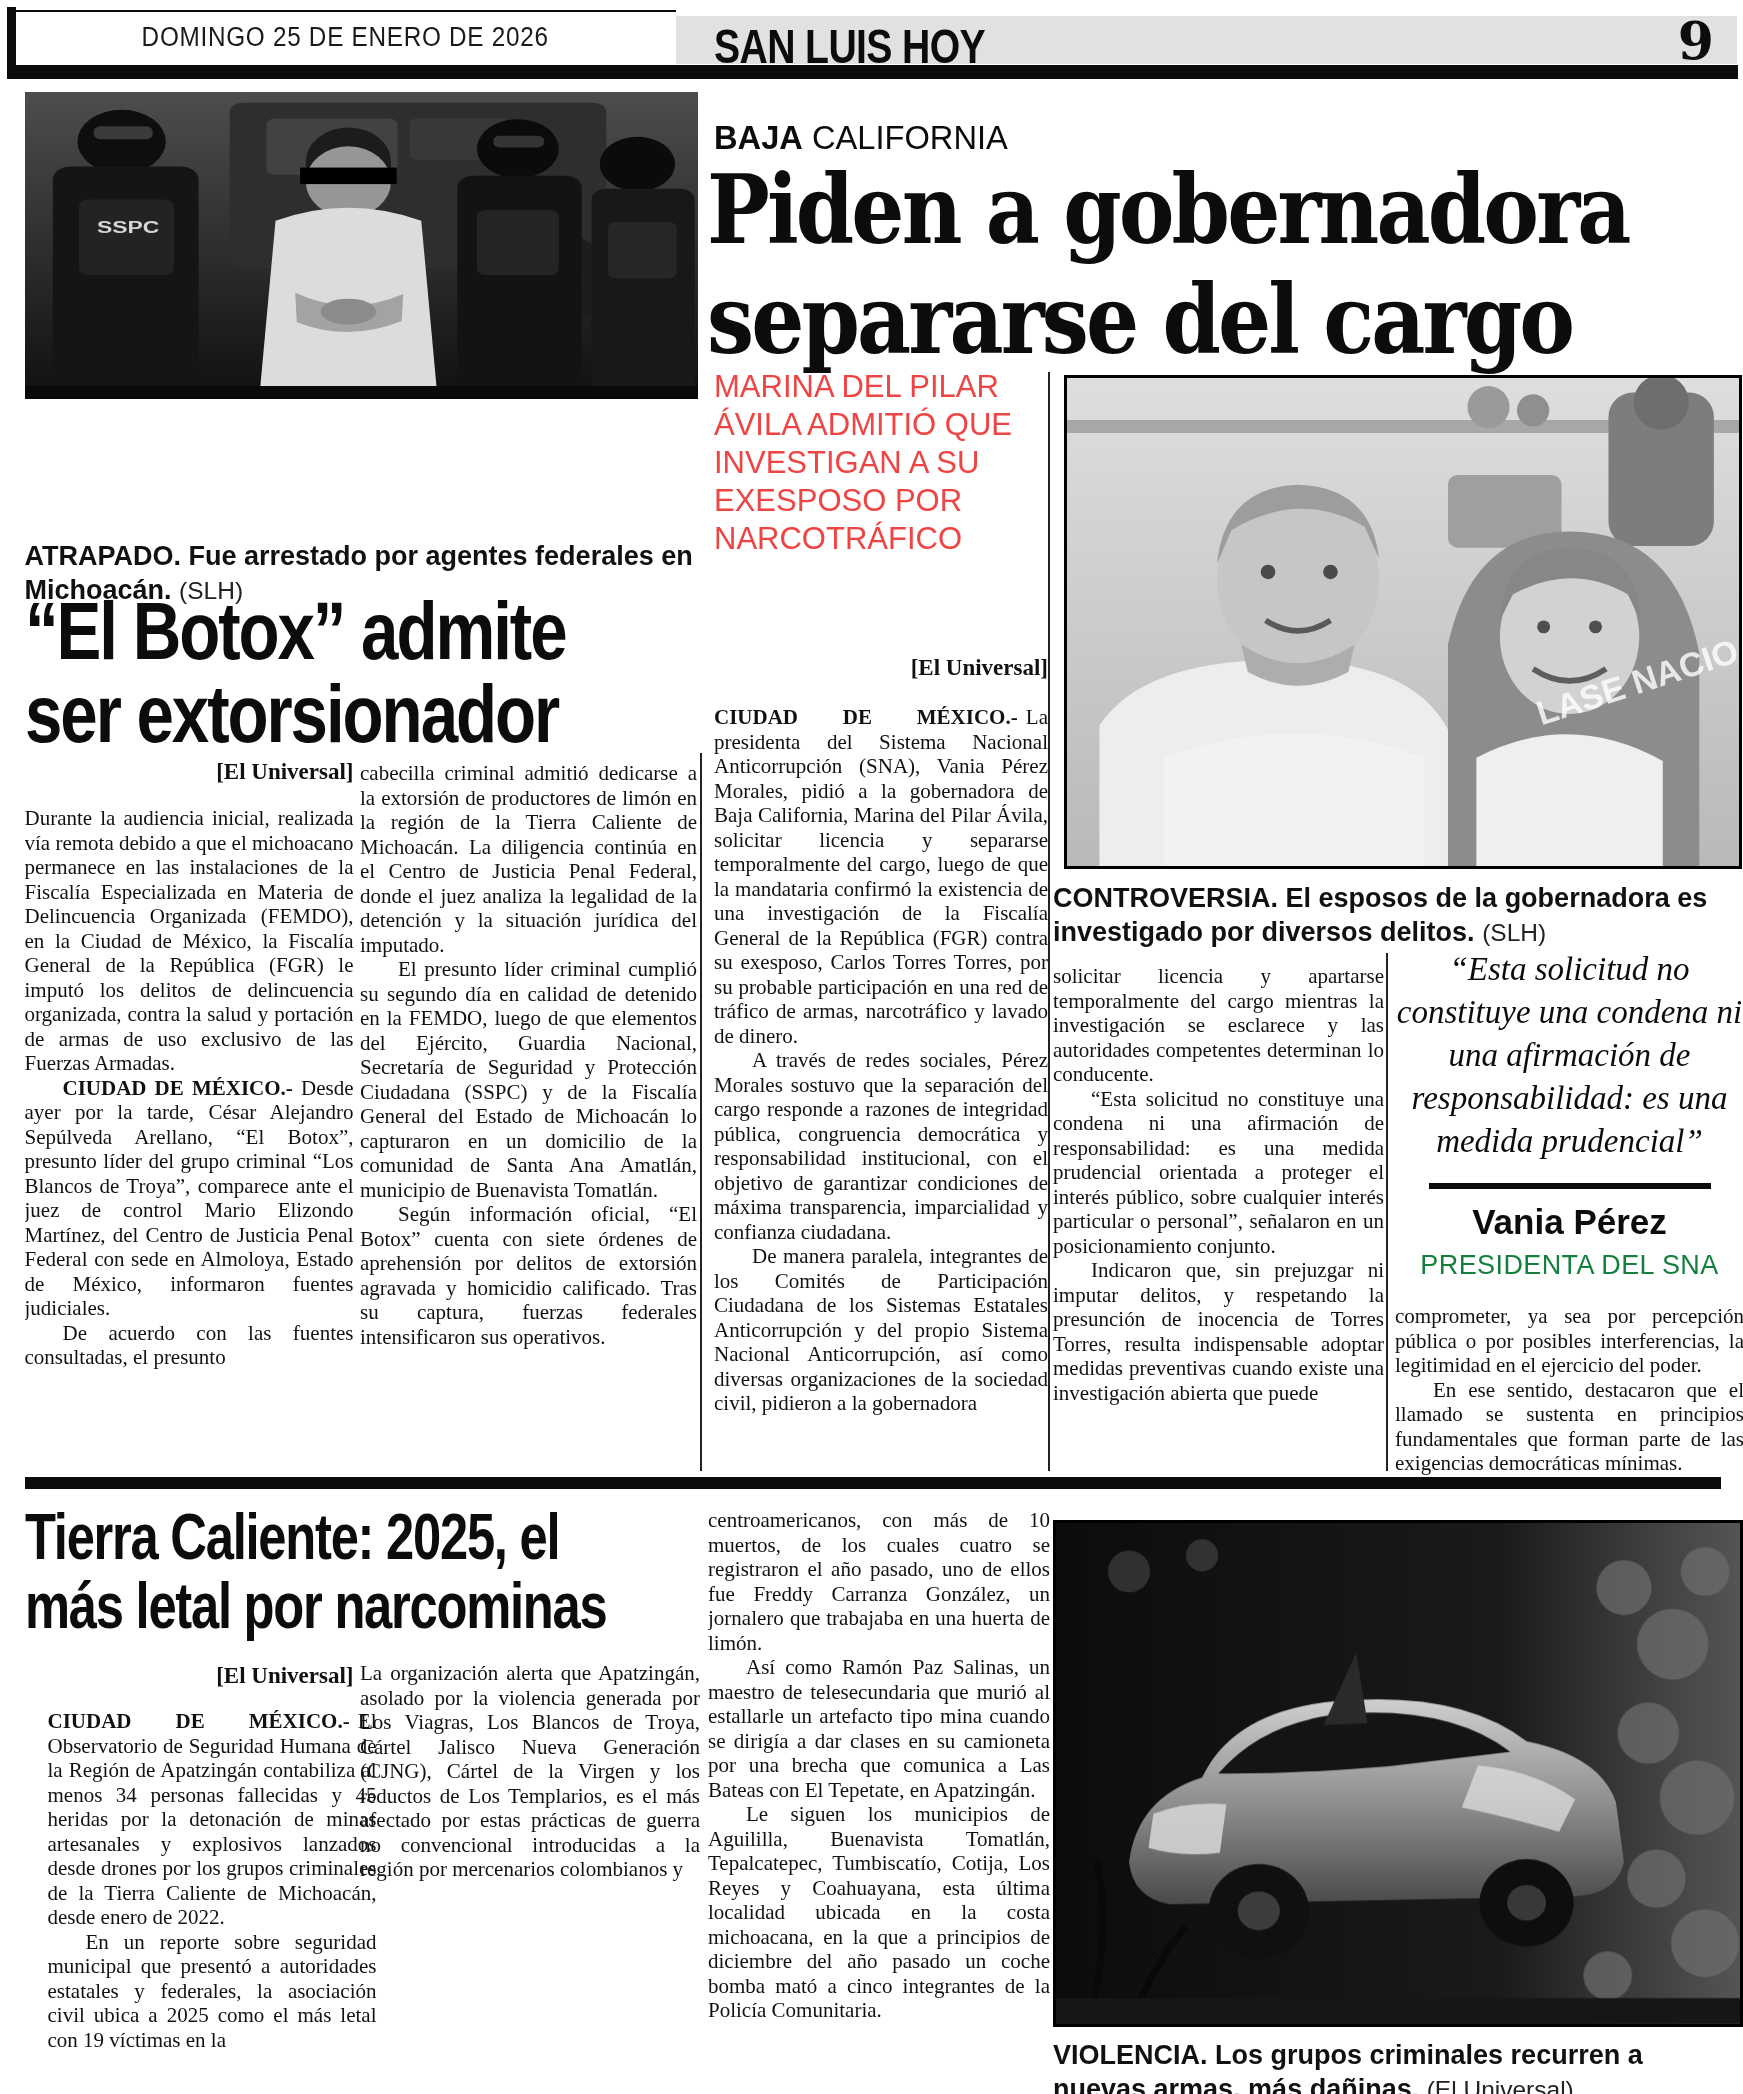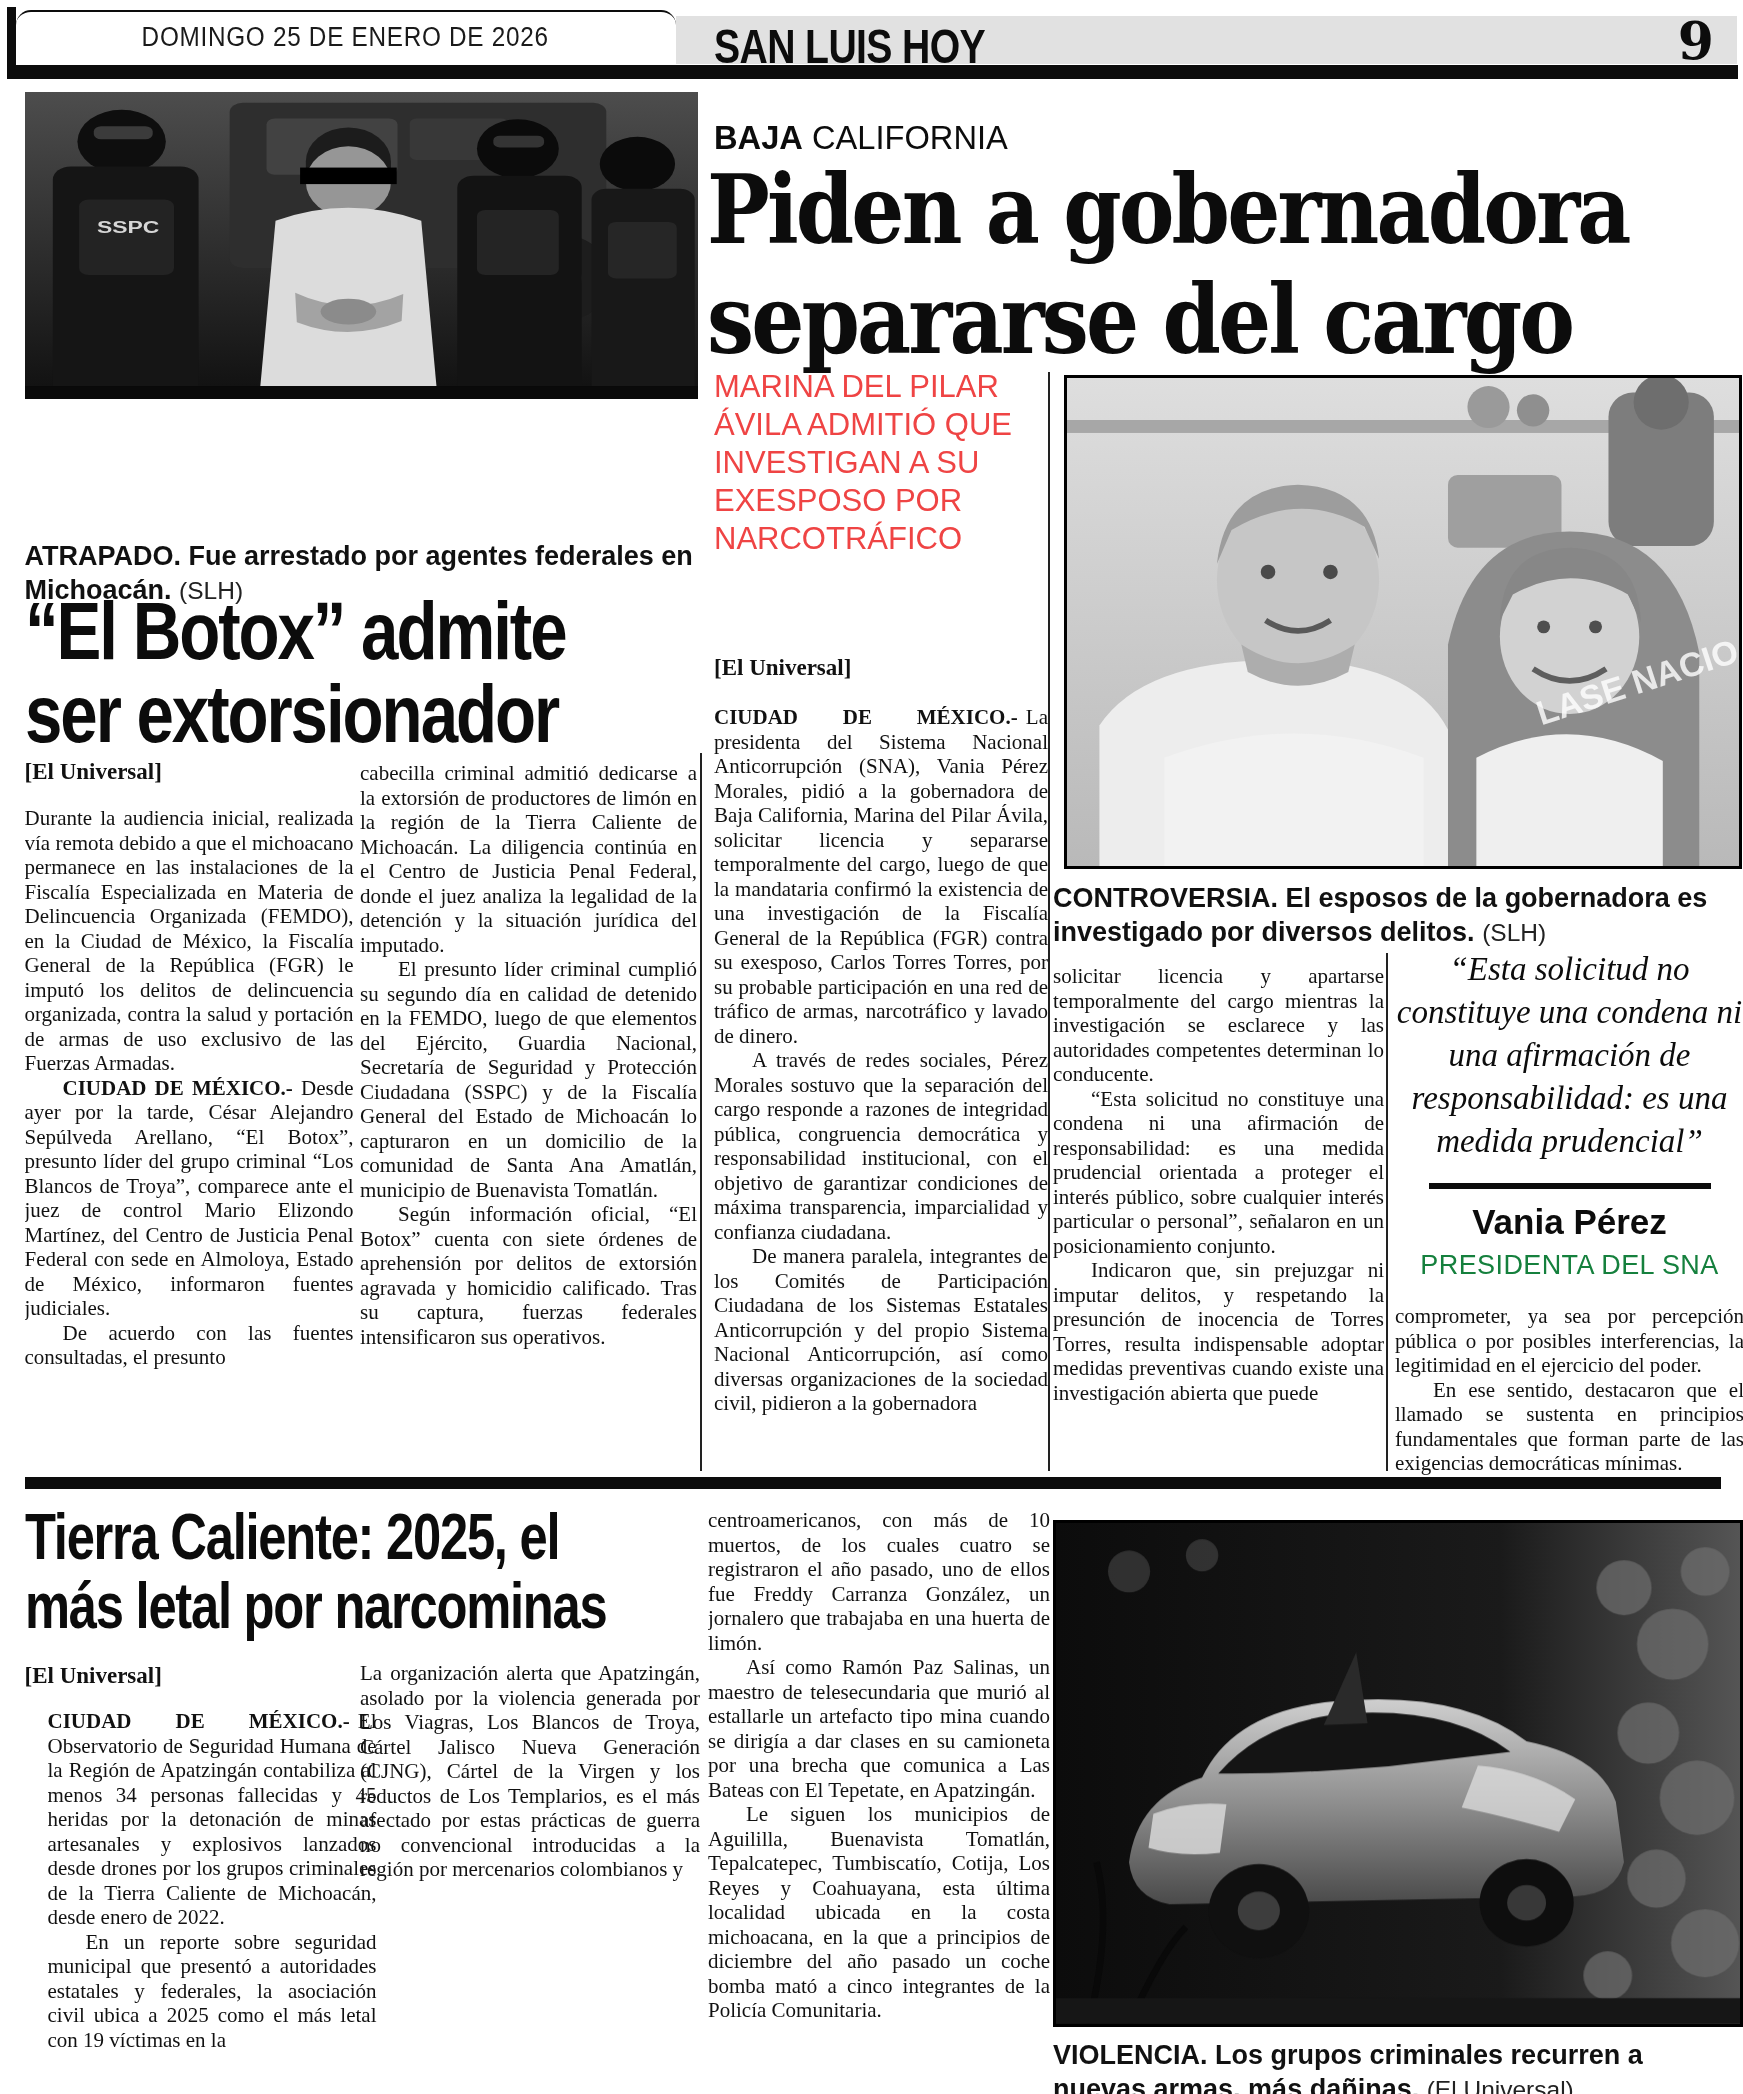--- a/index.html
+++ b/index.html
@@ -7,21 +7,21 @@
   #page {
     position:relative; width:1744px; height:2095px; background:#ffffff;
     font-family:"Liberation Serif", serif; color:#111; overflow:hidden;
     margin:0 auto;
   }
   .abs { position:absolute; }
 
   
   .edge-bar { left:6.5px; top:6.5px; width:9px; height:72px; background:#0c0c0c; }
   .date-box { left:15.5px; top:9.8px; width:660px; height:54px; background:#fff;
-              border-top:2.5px solid #0c0c0c; display:flex; align-items:center; justify-content:center;border-radius:15px; }
+              border-top:2.5px solid #0c0c0c; display:flex; align-items:center; justify-content:center; }
   .date-text { font-family:"Liberation Sans", sans-serif; font-size:27px; letter-spacing:0.8px;
                transform:scaleX(0.9); white-space:nowrap; color:#1a1a1a; }
   .masthead-box { left:676px; top:16.4px; width:1061px; height:48px; background:#e1e1e1; }
   .masthead-text { position:absolute; left:38px; top:1.6px; font-family:"Liberation Sans", sans-serif;
                    font-weight:bold; font-size:49px; letter-spacing:-0.8px; transform:scaleX(0.8);
                    transform-origin:left top; white-space:nowrap; color:#0c0c0c; }
   .page-number { position:absolute; right:23px; top:-6.5px; font-family:"DejaVu Serif", serif;
                  font-weight:bold; font-size:52px; color:#0c0c0c; }
   .top-bar { left:6.5px; top:65px; width:1731px; height:14px; background:#0c0c0c; }
 
@@ -48,21 +48,21 @@
   .botox-hl { left:24.5px; top:589px; width:827px; font-size:82px; line-height:83px; transform:scaleX(0.82); }
   .baja-hl  { left:707px; top:155px; width:1170px; font-size:95px; line-height:110px; transform:scaleX(0.88); }
   .tierra-hl{ left:24.5px; top:1502px; width:876px; font-size:65px; line-height:69px; transform:scaleX(0.78); letter-spacing:-1.6px; }
 
   .kicker { left:714px; top:118px; font-family:"Liberation Sans", sans-serif; font-size:34px;
             transform:scaleX(0.96); transform-origin:left top; white-space:nowrap; color:#0c0c0c; }
   .kicker b { font-weight:bold; }
   .subhead { left:714px; top:368px; width:337px; font-family:"Liberation Sans", sans-serif;
              font-size:31px; line-height:38px; color:#ef4444; }
 
-  .credit { font-family:"Liberation Serif", serif; font-weight:bold; font-size:23px; text-align:left; }
+  .credit { font-family:"Liberation Serif", serif; font-weight:bold; font-size:23px; text-align:right; }
 
   
   .body-col { font-size:21px; line-height:24.5px; text-align:justify; overflow:hidden; }
   .body-col p { margin:0; }
   .body-col p + p { text-indent:38px; }
   .dl { font-weight:bold; padding-right:8.2px; }
 
   
   .rail { left:1395px; top:948px; width:349px; }
   .pull-quote { font-family:"Liberation Serif", serif; font-style:italic; font-size:33px;

